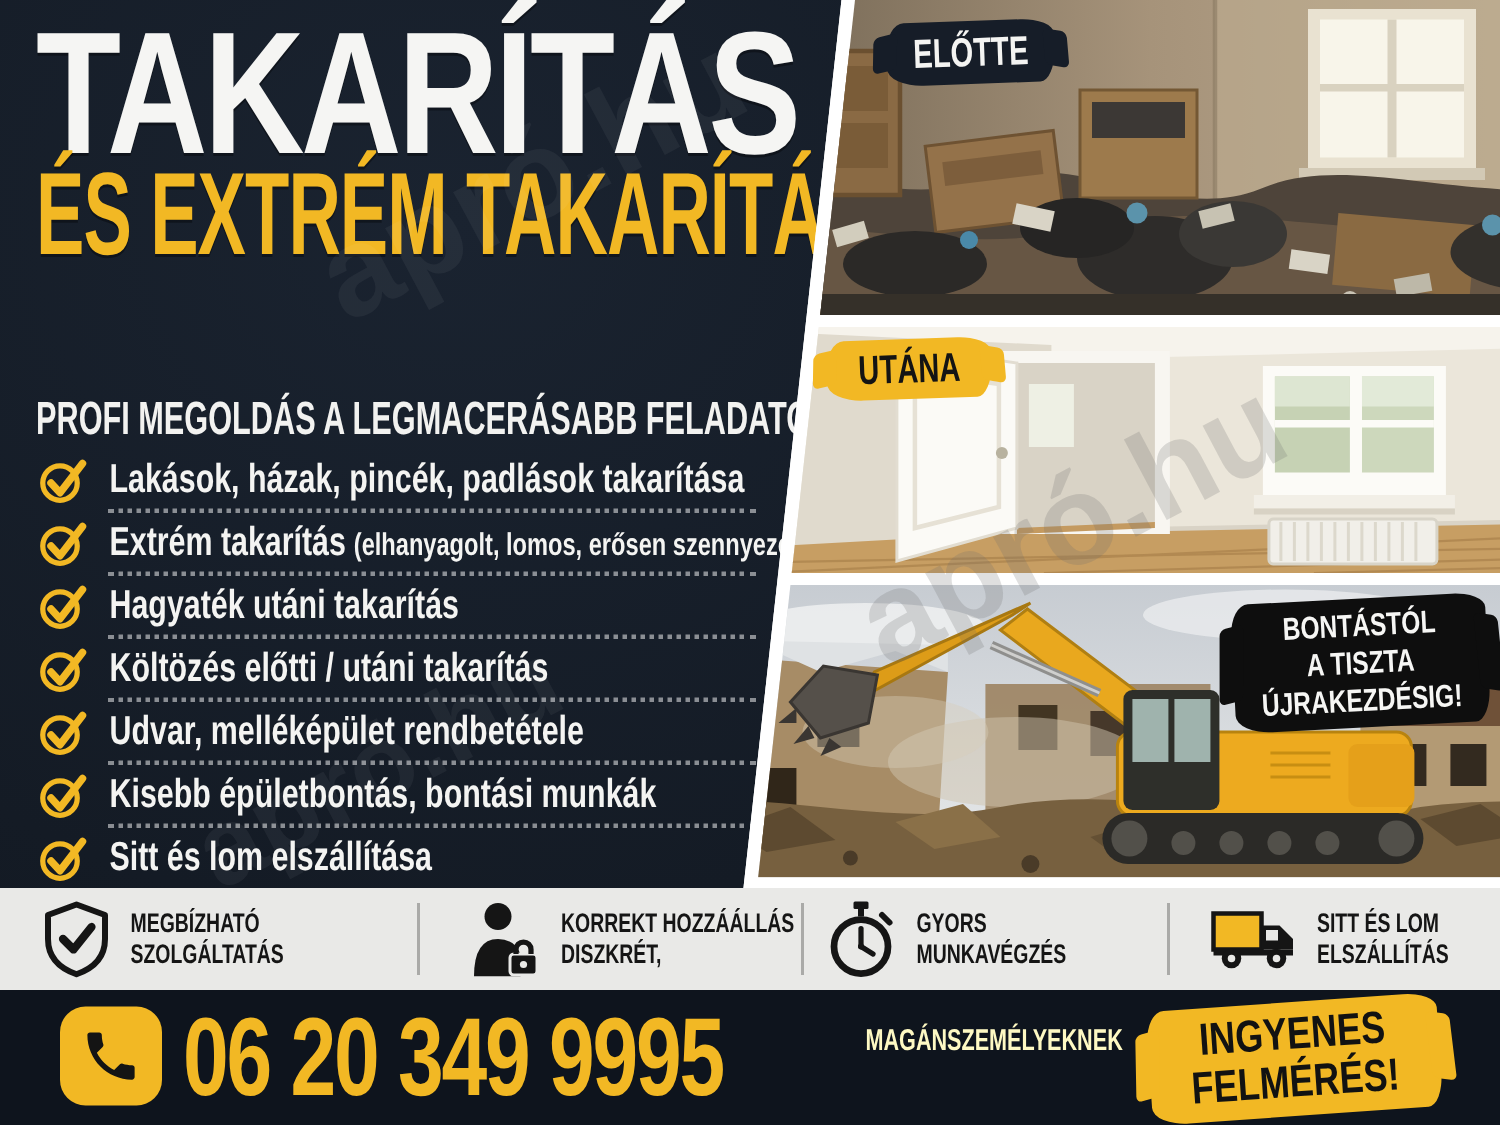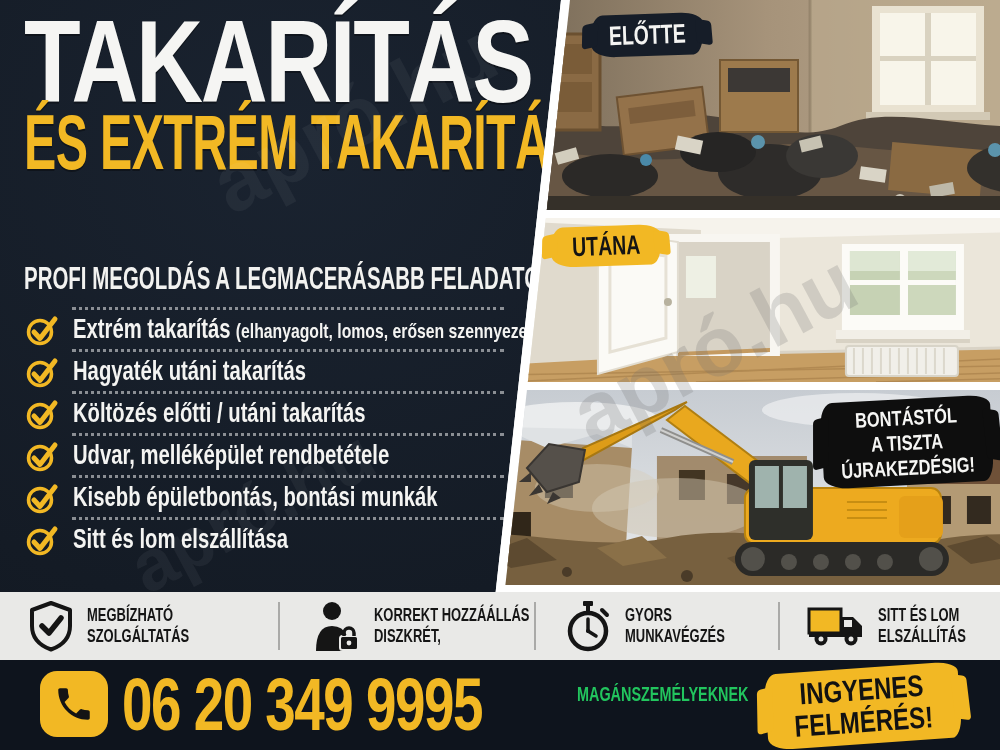--- a/index.html
+++ b/index.html
@@ -56,33 +56,33 @@
   .badge-after span { color:#141414; font-weight:bold; font-size:27px; }
   .badge-demo { left:822px; top:399px; width:170px; height:86px; background:#0e0e0e; transform:rotate(-3deg); }
   .badge-demo div { color:#f6f6f4; font-weight:bold; font-size:21px; line-height:25px; text-align:center; }
 
   
   .features { position:absolute; left:0; top:592px; width:1000px; height:68px; background:#e9e9e7;
               display:flex; align-items:center; z-index:3; }
   .feature { display:flex; align-items:center; gap:13px; height:100%; }
   .f1 { width:280px; padding-left:28px; }
   .f2 { width:254px; padding-left:33px; }
-  .f3 { width:244px; padding-left:28px; }
+  .f3 { width:244px; padding-left:14px; }
   .f4 { flex:1; padding-left:27px; }
   .vdiv { width:2px; height:48px; background:#aaaaa8; flex:0 0 2px; }
   .ft-icon { flex:0 0 auto; }
   .ft-text div { color:#151515; font-weight:bold; font-size:18px; line-height:21px; }
 
   
   .footer { position:absolute; left:0; top:660px; width:1000px; height:108px; background:#0e141d; z-index:3; }
   .phone-chip { position:absolute; left:40px; top:11px; width:68px; height:66px; background:#f2b824;
                 border-radius:17px; display:flex; align-items:center; justify-content:center; }
   .phone-num { position:absolute; left:122px; top:2px; color:#f2b824; font-weight:bold;
                font-size:74px; letter-spacing:-2px; }
-  .audience { position:absolute; left:577px; top:22px; color:#22c55e; font-weight:bold;
+  .audience { position:absolute; left:577px; top:22px; color:#fef9c3; font-weight:bold;
               font-size:20px; line-height:24px; }
   .badge-free { left:766px; top:8px; width:194px; height:76px; background:#f2b824; transform:rotate(-4deg); }
   .badge-free div { color:#121212; font-weight:bold; font-size:30px; line-height:32px; text-align:center; }
   .footer .brush { position:absolute; }
 
   
   .wm { position:absolute; font-weight:bold; transform:rotate(-28deg); pointer-events:none; z-index:6; }
   .wm1 { left:200px; top:70px;  font-size:84px; color:rgba(255,255,255,.05); }
   .wm2 { left:560px; top:300px; font-size:84px; color:rgba(110,110,110,.22); }
   .wm3 { left:120px; top:470px; font-size:72px; color:rgba(255,255,255,.05); }
@@ -90,20 +90,27 @@
 </head>
 <body>
 
 <div class="poster">
 
   <div class="title1"><span class="sx" style="--s:.8">TAKARÍTÁS</span></div>
   <div class="title2"><span class="sx" style="--s:.62">ÉS EXTRÉM TAKARÍTÁS</span></div>
   <div class="subtitle"><span class="sx" style="--s:.66">PROFI MEGOLDÁS A LEGMACERÁSABB FELADATOKRA IS!</span></div>
 
   <div class="checklist">
+    <div class="chk-row">
+      <svg class="chk-icon" viewBox="0 0 33 33">
+          <circle cx="14" cy="19" r="11.5" fill="none" stroke="#f2b824" stroke-width="3.5"></circle>
+          <polyline points="8,19 14,25.5 29,6" fill="none" stroke="#f2b824" stroke-width="5" stroke-linecap="round" stroke-linejoin="round"></polyline>
+        </svg>
+      <div class="chk-text"><span class="sx" style="--s:.75"><span>Lakások, házak, pincék, padlások takarítása</span><span class="chk-note"></span></span></div>
+    </div>
     <div class="chk-div"></div>
     <div class="chk-row">
       <svg class="chk-icon" viewBox="0 0 33 33">
           <circle cx="14" cy="19" r="11.5" fill="none" stroke="#f2b824" stroke-width="3.5"></circle>
           <polyline points="8,19 14,25.5 29,6" fill="none" stroke="#f2b824" stroke-width="5" stroke-linecap="round" stroke-linejoin="round"></polyline>
         </svg>
       <div class="chk-text"><span class="sx" style="--s:.75"><span>Extrém takarítás</span><span class="chk-note">(elhanyagolt, lomos, erősen szennyezett ingatlanok)</span></span></div>
     </div>
     <div class="chk-div"></div>
     <div class="chk-row">

